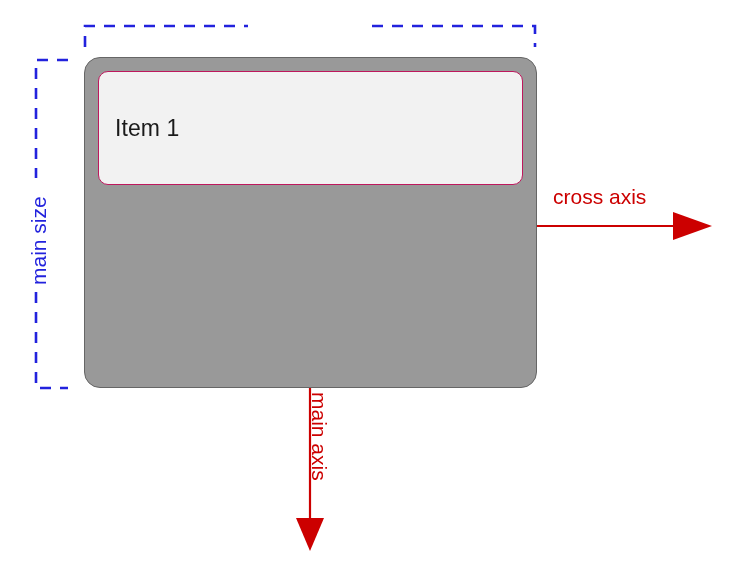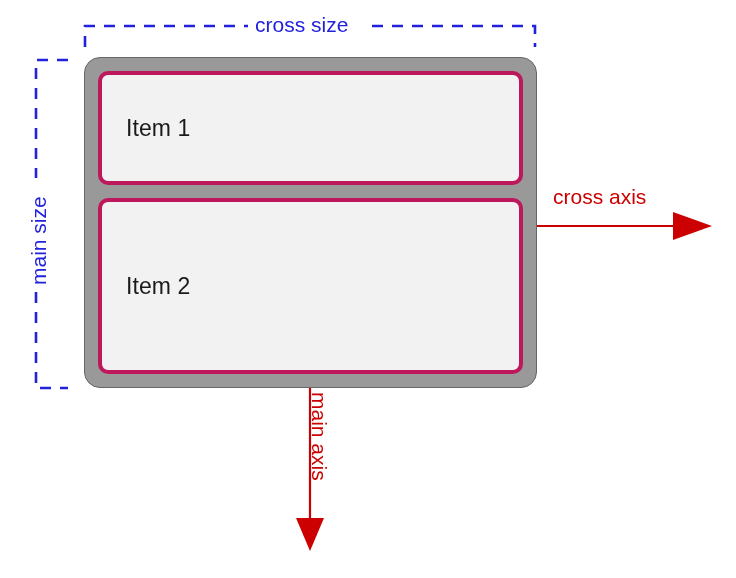--- a/index.html
+++ b/index.html
@@ -35,25 +35,25 @@
     border: 1px solid #666666;
     border-radius: 16px;
     padding: 13px;
     display: flex;
     flex-direction: column;
     justify-content: space-between;
   }
   .flex-item {
     box-sizing: border-box;
     background: #f2f2f2;
-    border: 4px solid #be185d;
+    border: 1px solid #be185d;
     border-radius: 10px;
     display: flex;
     align-items: center;
-    padding-left: 24px;
+    padding-left: 16px;
   }
   .flex-item.item-one { height: 114px; }
   .flex-item.item-two { height: 176px; }
   .item-label {
     font-size: 23px;
     color: #1a1a1a;
     line-height: 1;
     letter-spacing: 0.1px;
   }
 
@@ -119,26 +119,22 @@
     <g>
       <line x1="310" y1="57" x2="310" y2="521" stroke="#cc0000" stroke-width="2.2"></line>
       <polygon points="296,518 324,518 310,551" fill="#cc0000"></polygon>
     </g>
   </svg>
 
   <div class="flex-container">
     <div class="flex-item item-one">
       <span class="item-label">Item 1</span>
     </div>
-    <div class="flex-item item-two">
-      <span class="item-label">Item 2</span>
-    </div>
   </div>
 
-  <span id="cross-size-label" class="size-label">cross size</span>
 
   <span id="main-size-label" class="size-label">main size</span>
 
   <span id="cross-axis-label" class="axis-label">cross axis</span>
 
   <span id="main-axis-label" class="axis-label">main axis</span>
 
 </div>
 
 </body></html>

